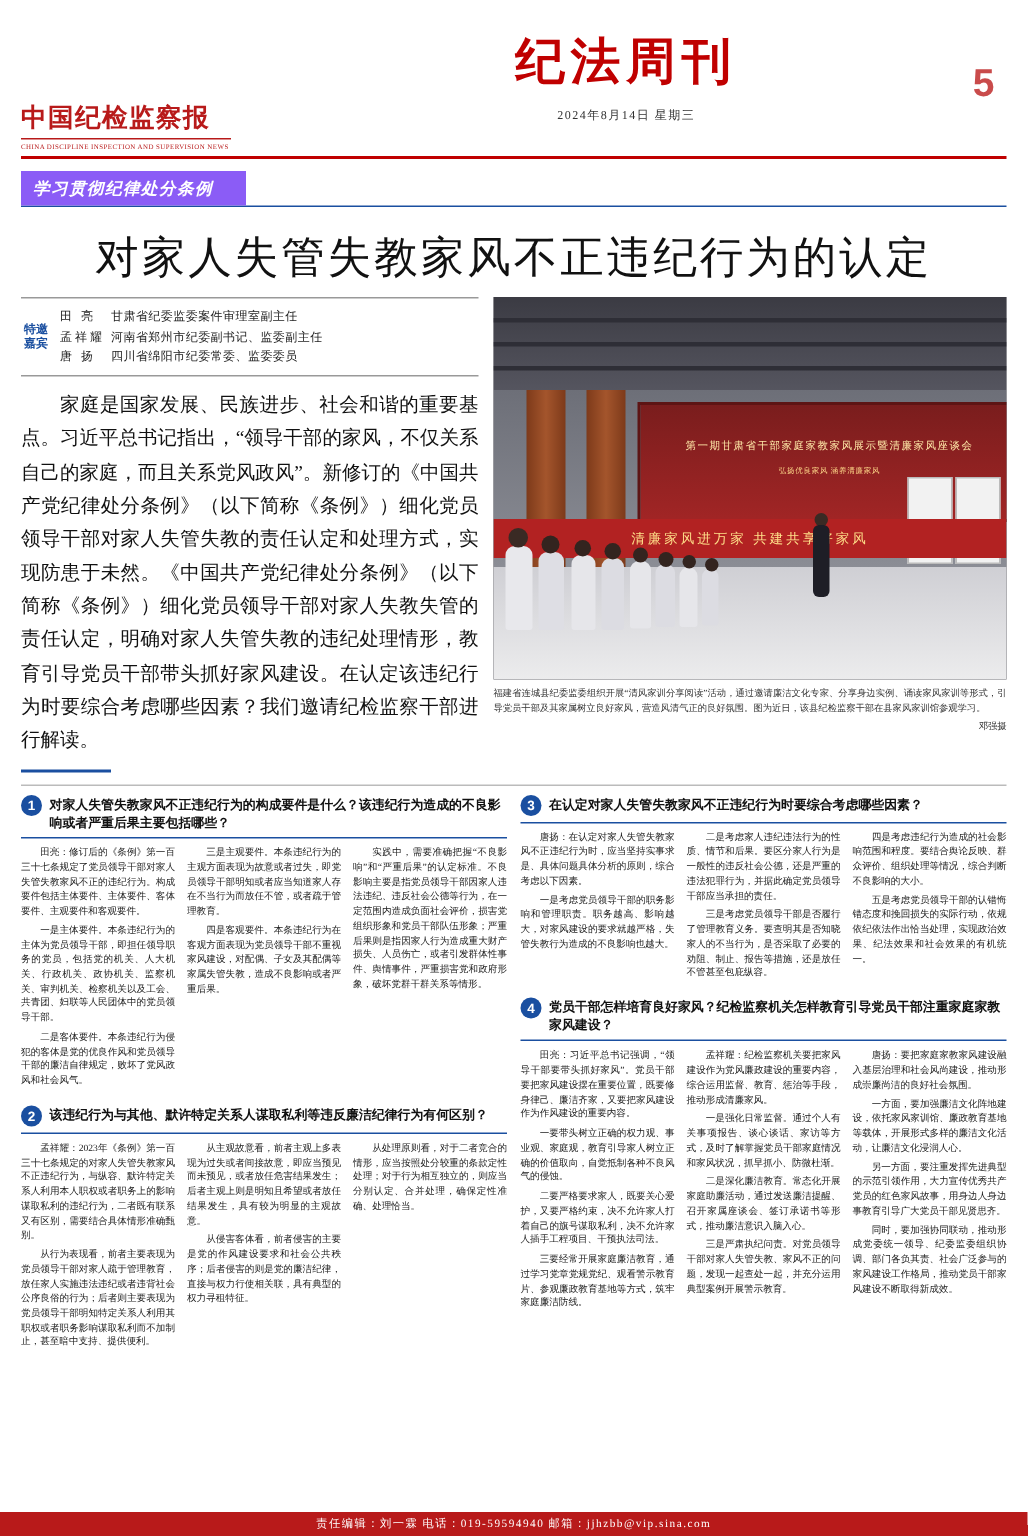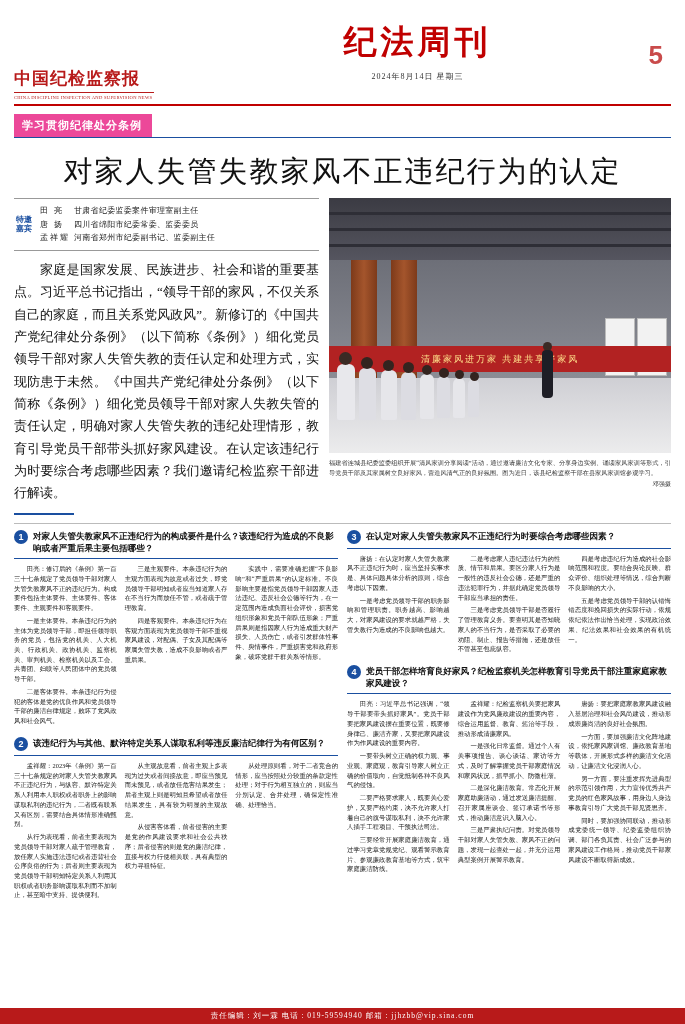--- a/index.html
+++ b/index.html
@@ -19,21 +19,21 @@
   .logo-cn{color:#b81a1a;font-size:17px;font-weight:bold;letter-spacing:1px;font-family:"Liberation Serif",serif;line-height:1.1;}
   .logo-rule{border-top:1px solid #b81a1a;margin-top:3px;width:140px;}
   .logo-en{font-size:4.6px;color:#b81a1a;letter-spacing:.3px;margin-top:2px;}
   .mast-center{flex:1;text-align:center;}
   .mast-title{color:#c00000;font-size:33px;font-weight:bold;letter-spacing:4px;font-family:"Liberation Serif",serif;line-height:1;}
   .mast-date{font-size:8px;color:#333;margin-top:12px;letter-spacing:1px;}
   .page-num{position:absolute;right:8px;top:40px;color:#c94b4b;font-size:26px;font-weight:bold;font-family:"Liberation Sans",sans-serif;}
   .mast-rule{border-top:2px solid #c00000;margin-top:4px;}
 
   
-  .column-tag{display:inline-block;background:#ec4899;color:#fff;font-size:11px;font-weight:bold;padding:4px 10px 4px 8px;letter-spacing:1px;margin-top:8px;}
+  .column-tag{display:inline-block;background:#8b5cf6;color:#fff;font-size:11px;font-weight:bold;padding:4px 22px 4px 8px;letter-spacing:1px;margin-top:8px;font-style:italic;}
   .tag-row{position:relative;}
   .tag-row:after{content:"";display:block;border-bottom:1px solid #1a4fa0;margin-top:0px;}
 
   
   .headline{text-align:center;font-size:29px;font-weight:normal;letter-spacing:2px;margin:14px 0 6px;font-family:"Liberation Serif",serif;}
   .byline{text-align:center;font-size:8px;color:#333;margin-bottom:8px;letter-spacing:.5px;}
 
   
   .top-area{display:flex;gap:10px;}
   .top-left{width:305px;flex:0 0 305px;}
@@ -111,42 +111,46 @@
   <div class="top-area">
     <div class="top-left">
       <div class="guests">
         <div class="guests-label">特邀嘉宾</div>
         <div class="guests-list">
           <div class="guest-row">
             <span class="guest-name">田  亮</span>
             <span class="guest-title">甘肃省纪委监委案件审理室副主任</span>
           </div>
           <div class="guest-row">
+            <span class="guest-name">孟祥耀</span>
+            <span class="guest-title">河南省郑州市纪委副书记、监委副主任</span>
+          </div>
+          <div class="guest-row">
             <span class="guest-name">唐  扬</span>
             <span class="guest-title">四川省绵阳市纪委常委、监委委员</span>
-          </div>
-          <div class="guest-row">
-            <span class="guest-name">孟祥耀</span>
-            <span class="guest-title">河南省郑州市纪委副书记、监委副主任</span>
           </div>
         </div>
       </div>
       <div class="lead">家庭是国家发展、民族进步、社会和谐的重要基点。习近平总书记指出，“领导干部的家风，不仅关系自己的家庭，而且关系党风政风”。新修订的《中国共产党纪律处分条例》（以下简称《条例》）细化党员领导干部对家人失管失教的责任认定和处理方式，实现防患于未然。《中国共产党纪律处分条例》（以下简称《条例》）细化党员领导干部对家人失教失管的责任认定，明确对家人失管失教的违纪处理情形，教育引导党员干部带头抓好家风建设。在认定该违纪行为时要综合考虑哪些因素？我们邀请纪检监察干部进行解读。</div>
       <div class="lead-rule"></div>
     </div>
 
     <div class="top-right photo-wrap">
       <div class="photo">
         <div class="ph-ceiling"></div>
         <div class="ph-ceil-line" style="top:14px"></div>
         <div class="ph-ceil-line" style="top:30px"></div>
         <div class="ph-ceil-line" style="top:46px"></div>
         <div class="ph-wall"></div>
         <div class="ph-pillar" style="left:22px"></div>
         <div class="ph-pillar" style="left:62px"></div>
+        <div class="ph-screen">
+          <div class="ph-screen-txt">第一期甘肃省干部家庭家教家风展示暨清廉家风座谈会</div>
+          <div class="ph-screen-txt2">弘扬优良家风  涵养清廉家风</div>
+        </div>
         <div class="ph-board" style="left:276px"></div>
         <div class="ph-board" style="left:308px"></div>
         <div class="ph-banner">清廉家风进万家  共建共享好家风</div>
         <div class="ph-floor"></div>
         <div class="ph-rowchairs">
           <div class="ph-person" style="left:2px;top:16px;width:18px;height:56px;background:#e8e8ec;"></div>
           <div class="ph-person" style="left:4px;top:4px;width:13px;height:13px;border-radius:50%;background:#3a2a24;"></div>
           <div class="ph-person" style="left:24px;top:20px;width:17px;height:52px;background:#dedee4;"></div>
           <div class="ph-person" style="left:26px;top:9px;width:12px;height:12px;border-radius:50%;background:#33241f;"></div>
           <div class="ph-person" style="left:46px;top:22px;width:16px;height:50px;background:#e6e6ea;"></div>

